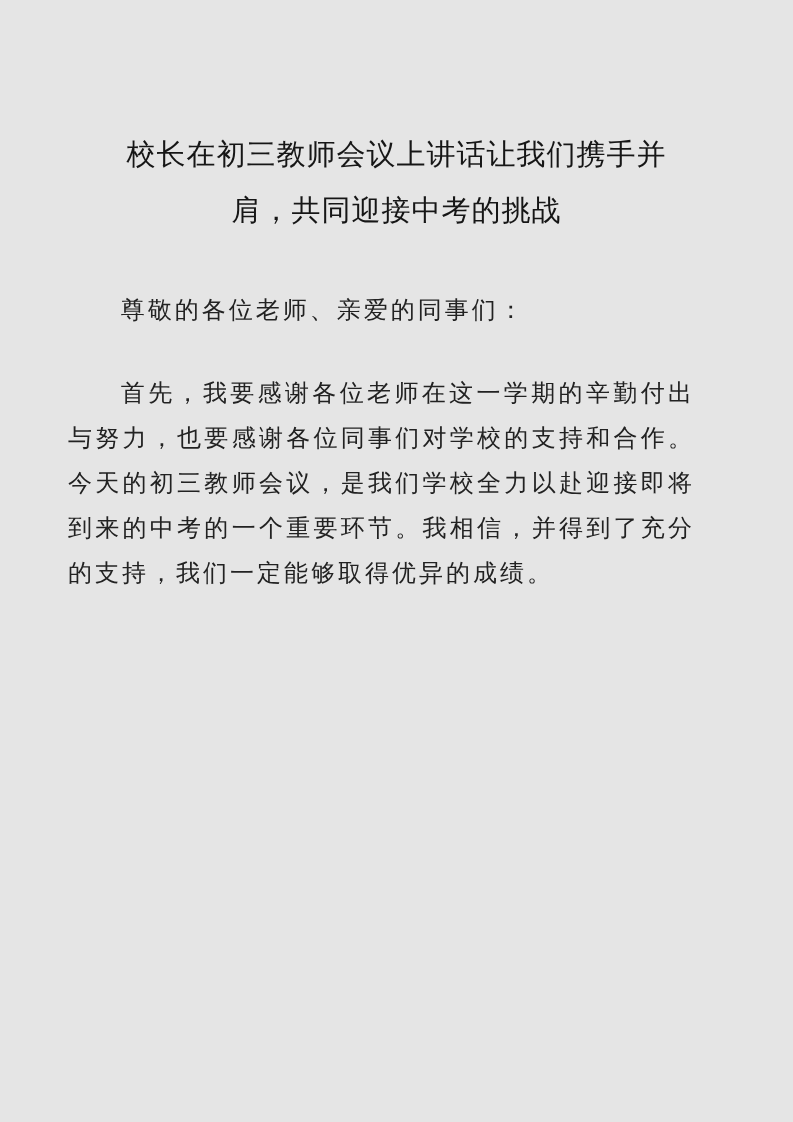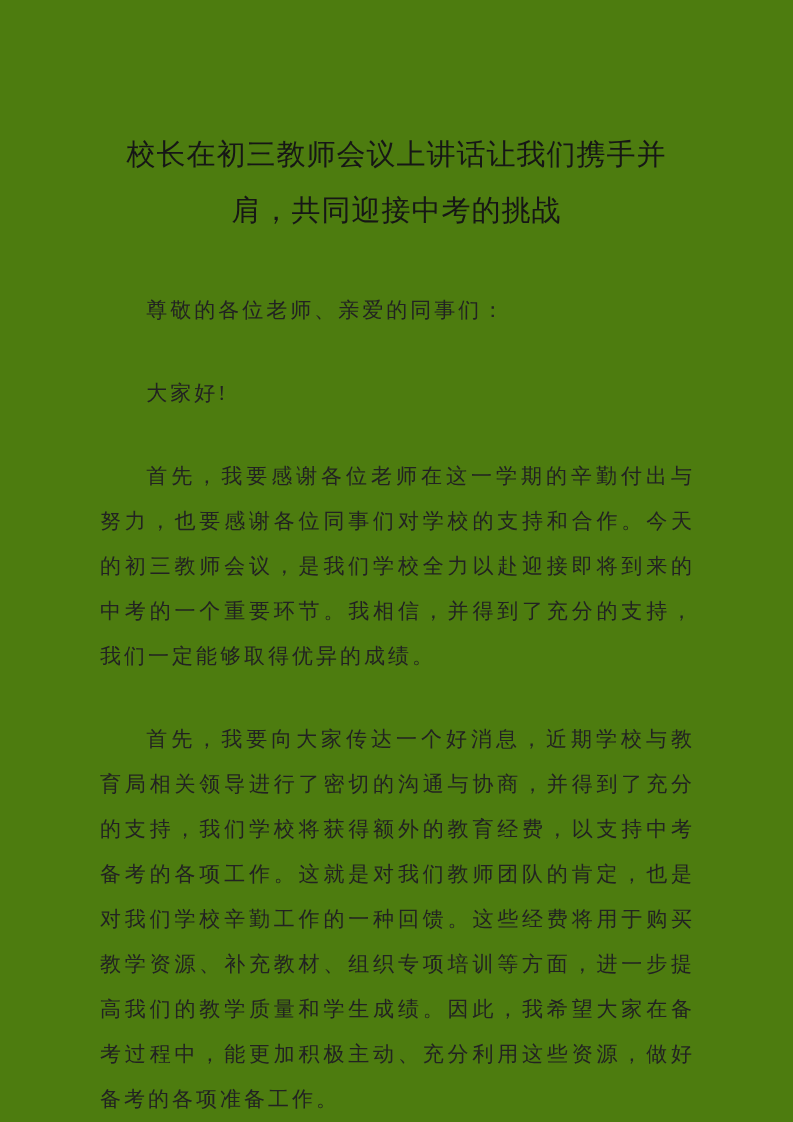--- a/index.html
+++ b/index.html
@@ -6,38 +6,38 @@
   html, body {
     margin: 0;
     padding: 0;
     background: #ffffff;
   }
   .page {
     position: relative;
     width: 793px;
     height: 1122px;
     margin: 0 auto;
-    background: #4d7c0f;
+    background: #e5e5e5;
     overflow: hidden;
     font-family: "Liberation Serif", "DejaVu Serif", serif;
     color: #1f1f1f;
   }
   .doc-title {
     margin: 126px auto 0 auto;
     width: 572px;
     font-size: 29px;
     font-weight: 500;
     line-height: 56px;
     text-align: center;
     letter-spacing: 1px;
     color: #161616;
   }
   .doc-body {
-    margin: 50px 98px 0 100px;
-    font-size: 21px;
+    margin: 50px 98px 0 68px;
+    font-size: 24px;
     line-height: 45px;
     letter-spacing: 3px;
     text-align: justify;
     color: #222222;
   }
   .doc-body p {
     margin: 0 0 38px 0;
     text-indent: 2.2em;
   }
   .doc-body p:last-child {
@@ -46,19 +46,17 @@
 </style>
 </head>
 <body>
 
 <div class="page">
   <h1 class="doc-title">校长在初三教师会议上讲话让我们携手并肩，共同迎接中考的挑战</h1>
 
   <div class="doc-body">
     <p>尊敬的各位老师、亲爱的同事们：</p>
 
-    <p>大家好!</p>
 
     <p>首先，我要感谢各位老师在这一学期的辛勤付出与努力，也要感谢各位同事们对学校的支持和合作。今天的初三教师会议，是我们学校全力以赴迎接即将到来的中考的一个重要环节。我相信，并得到了充分的支持，我们一定能够取得优异的成绩。</p>
 
-    <p>首先，我要向大家传达一个好消息，近期学校与教育局相关领导进行了密切的沟通与协商，并得到了充分的支持，我们学校将获得额外的教育经费，以支持中考备考的各项工作。这就是对我们教师团队的肯定，也是对我们学校辛勤工作的一种回馈。这些经费将用于购买教学资源、补充教材、组织专项培训等方面，进一步提高我们的教学质量和学生成绩。因此，我希望大家在备考过程中，能更加积极主动、充分利用这些资源，做好备考的各项准备工作。</p>
   </div>
 </div>
 
 </body></html>

